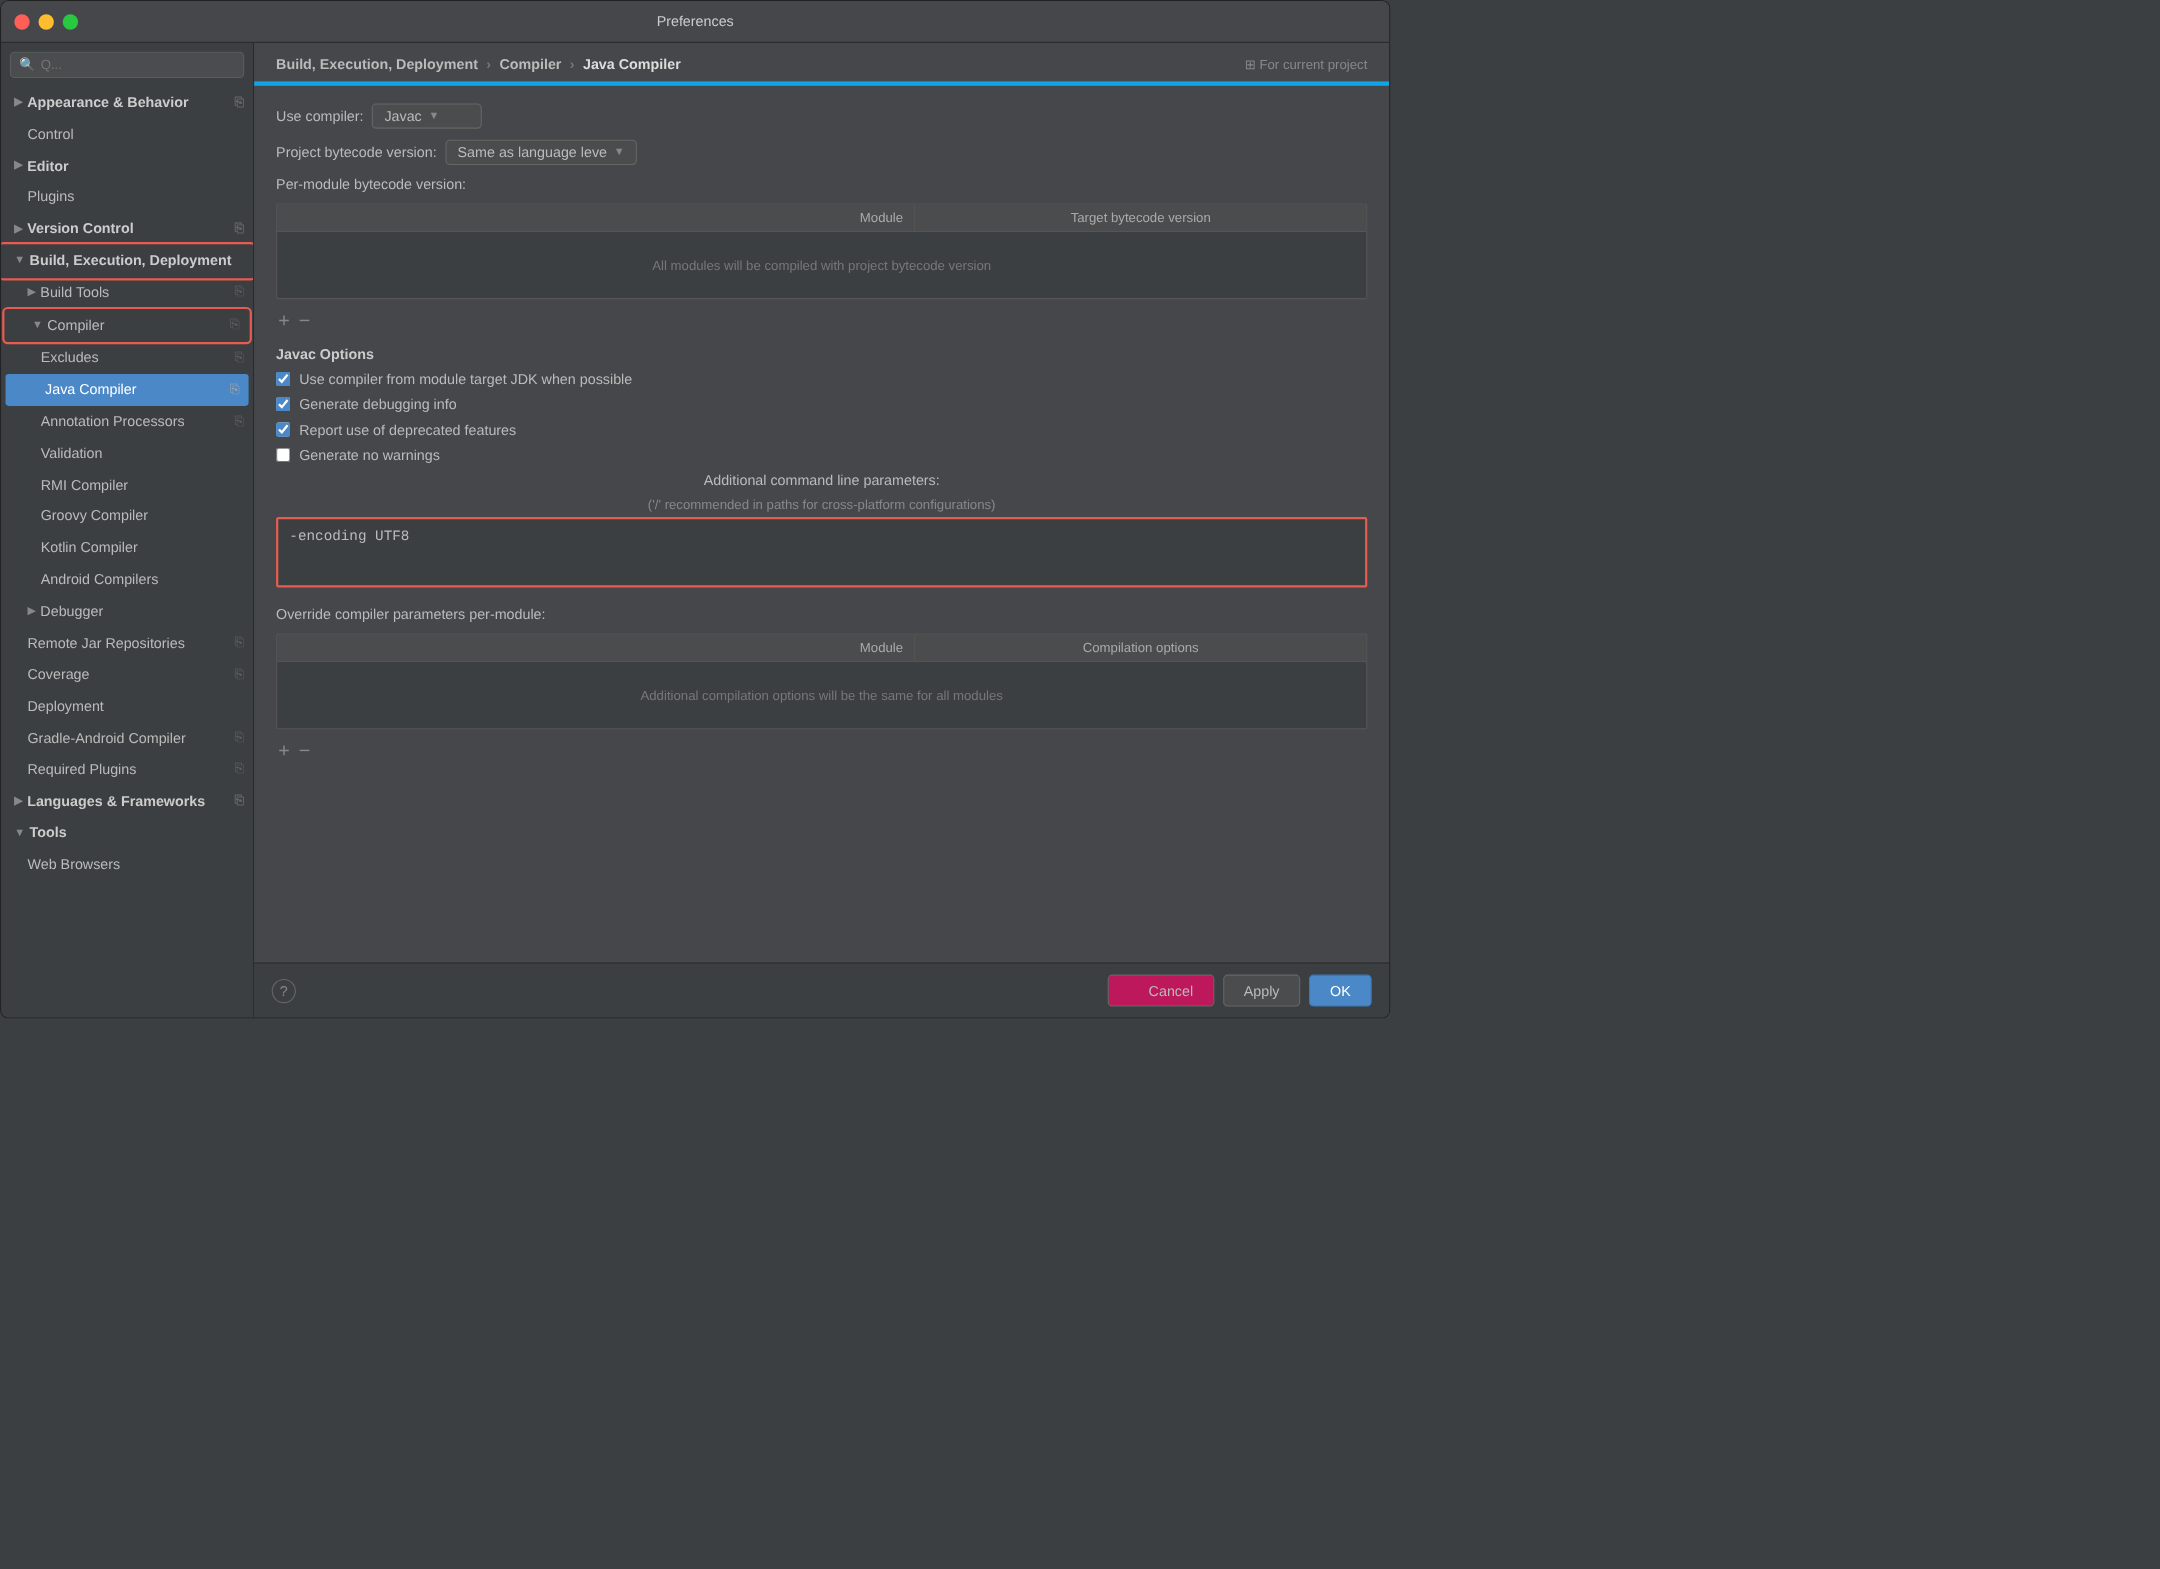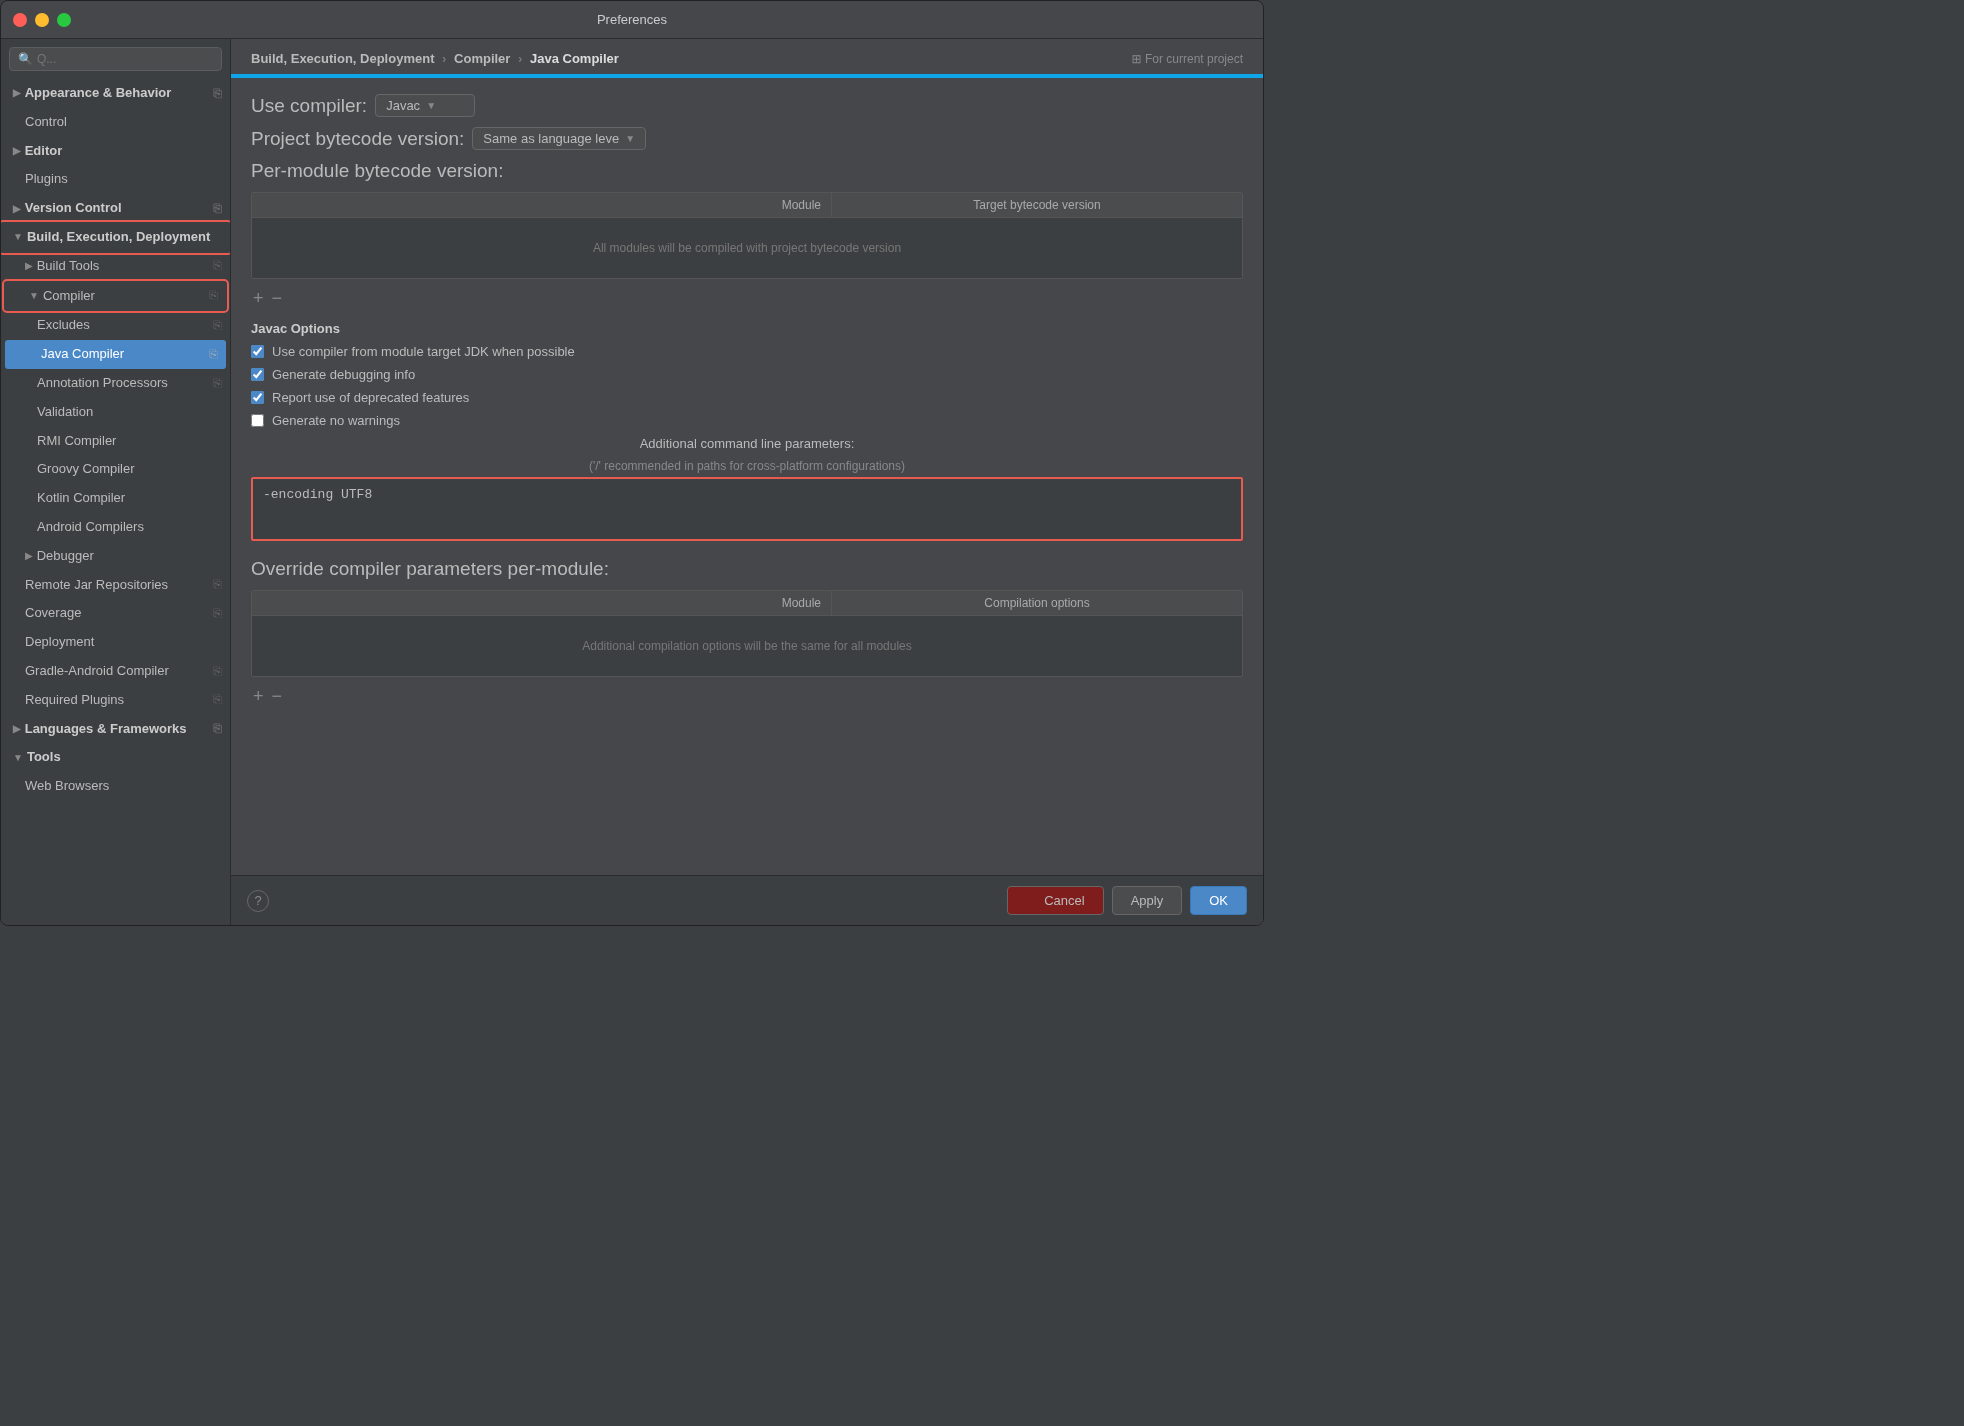--- a/index.html
+++ b/index.html
@@ -151,21 +151,21 @@
       padding: 16px 20px;
     }
     .form-row {
       display: flex;
       align-items: center;
       margin-bottom: 10px;
       gap: 8px;
     }
     .form-label {
       color: #bbb;
-      font-size: 19px;
+      font-size: 13px;
       white-space: nowrap;
       text-align: right;
     }
     .dropdown-btn {
       background: #4a4c4e;
       border: 1px solid #666;
       border-radius: 4px;
       padding: 3px 10px;
       color: #bbb;
       font-size: 13px;
@@ -300,21 +300,21 @@
       gap: 8px;
     }
     .btn {
       padding: 6px 18px;
       border-radius: 4px;
       font-size: 13px;
       cursor: pointer;
       border: 1px solid #666;
     }
     .btn-cancel {
-      background: #7f1d1d;
+      background: #be185d;
       color: #bbb;
       padding-left: 36px;
     }
     .btn-apply {
       background: #4a4c4e;
       color: #bbb;
     }
     .btn-ok {
       background: #4a88c7;
       color: #fff;

